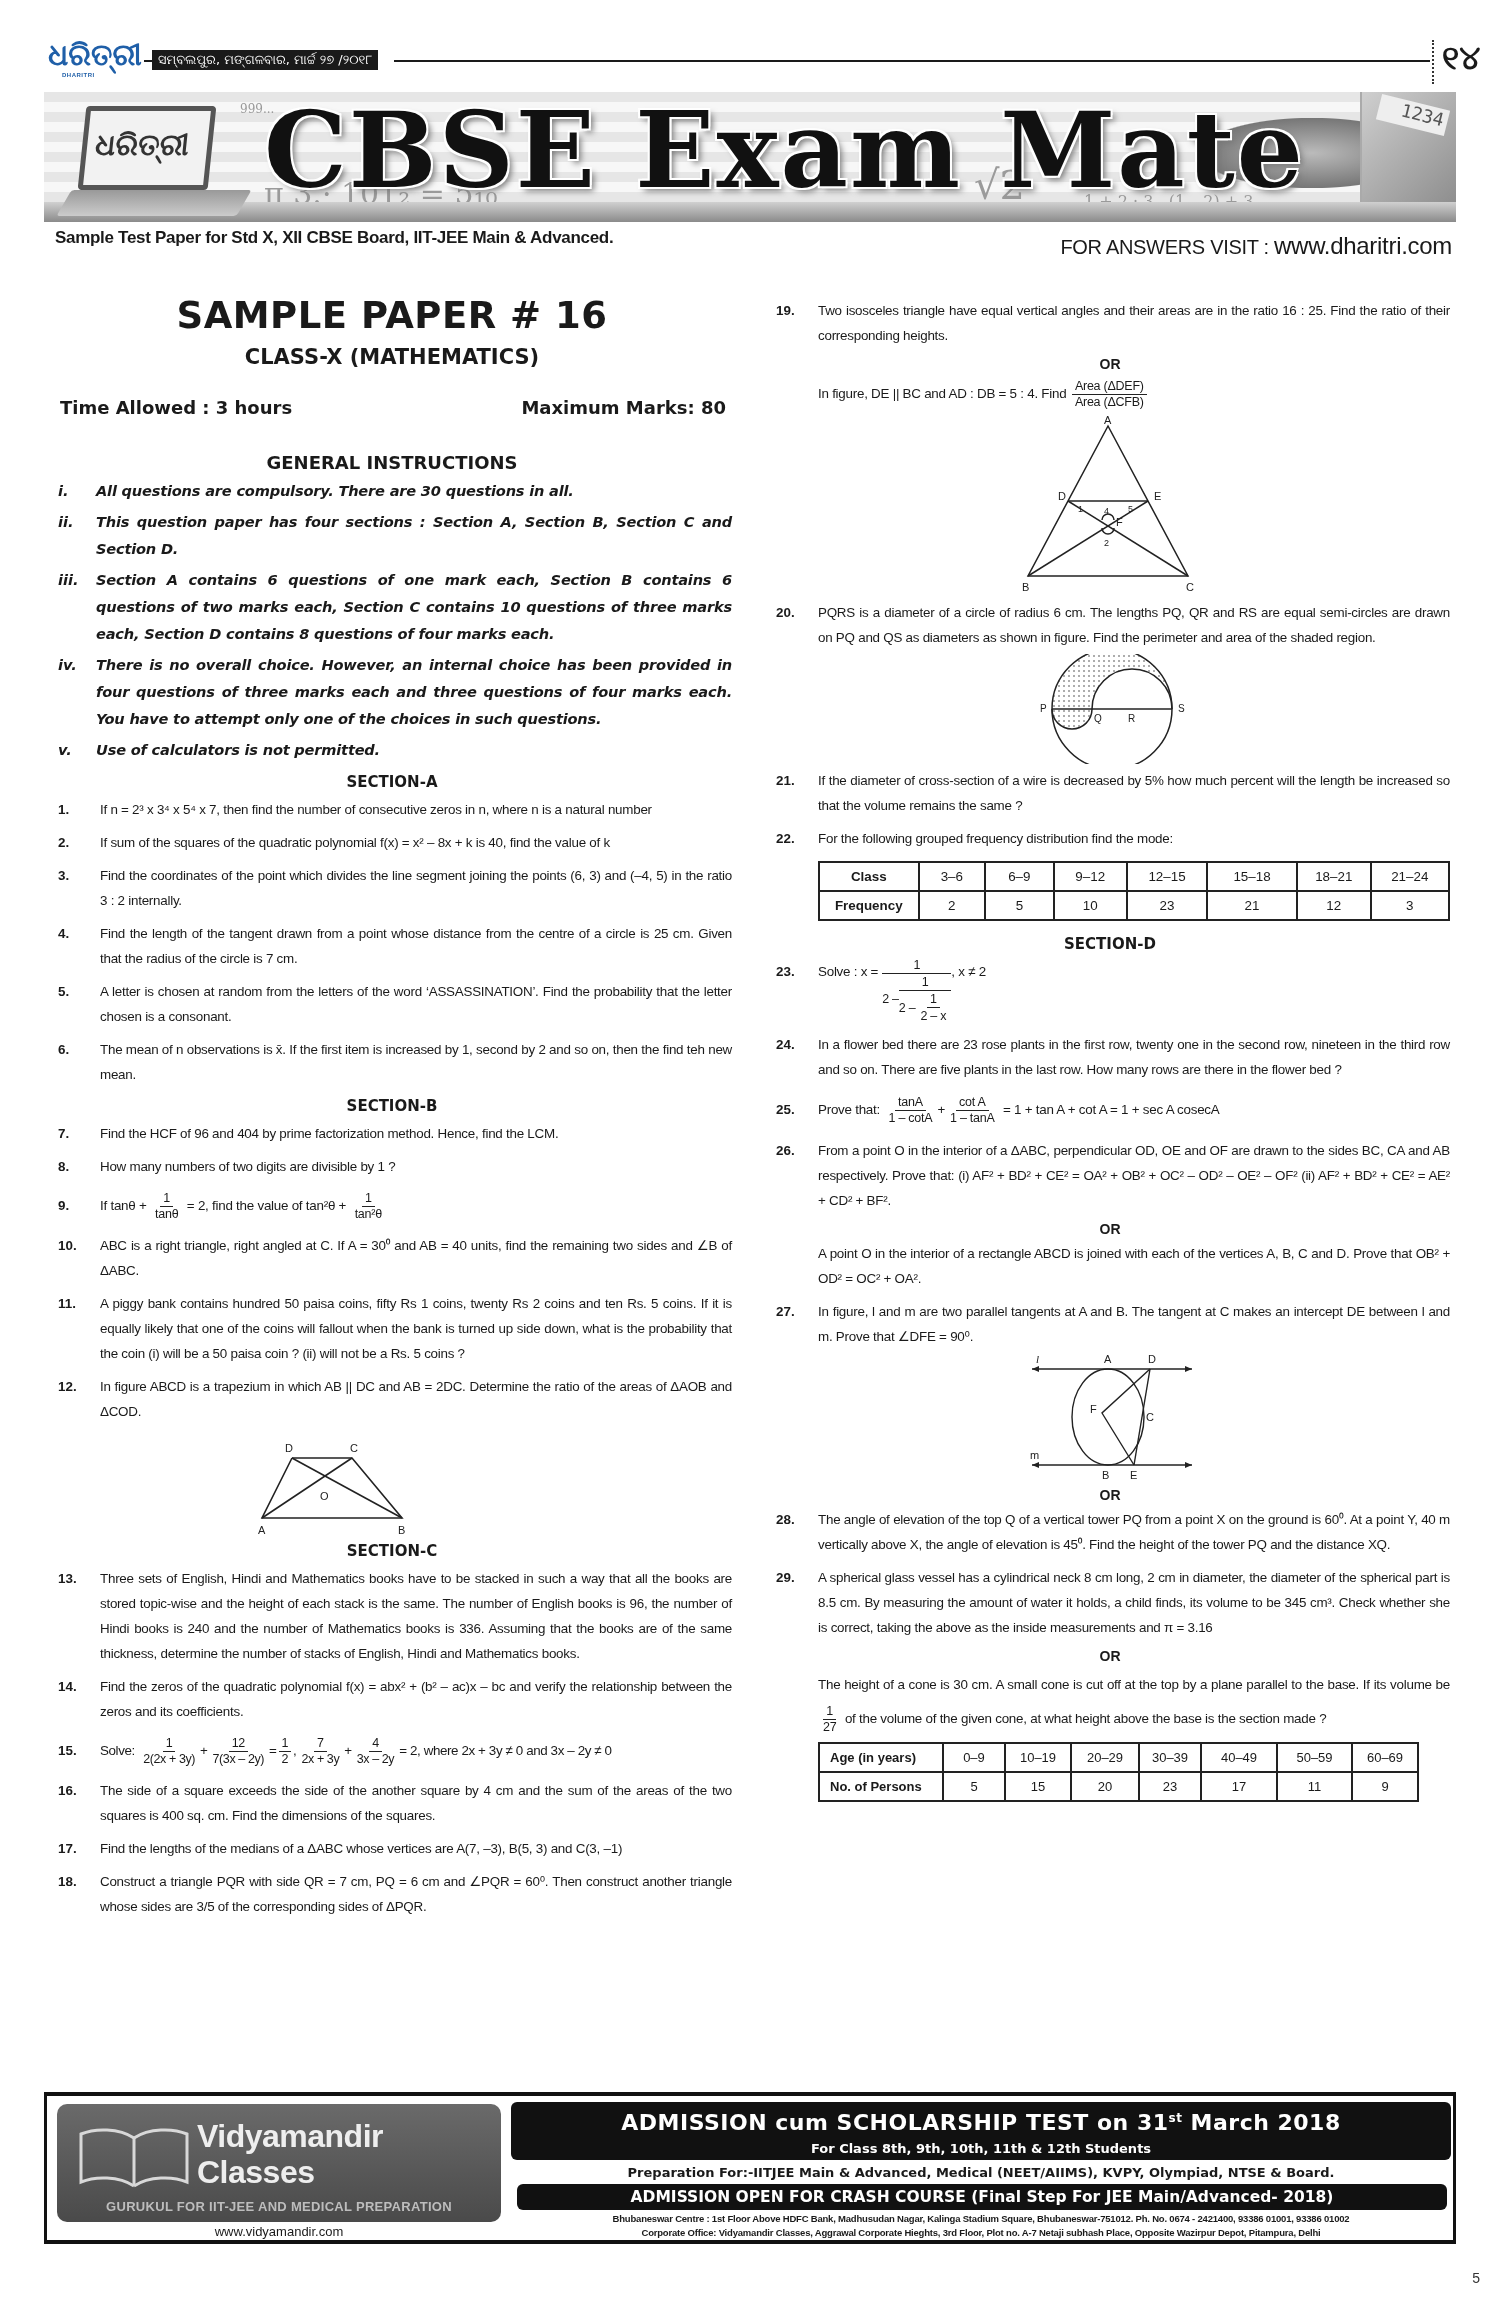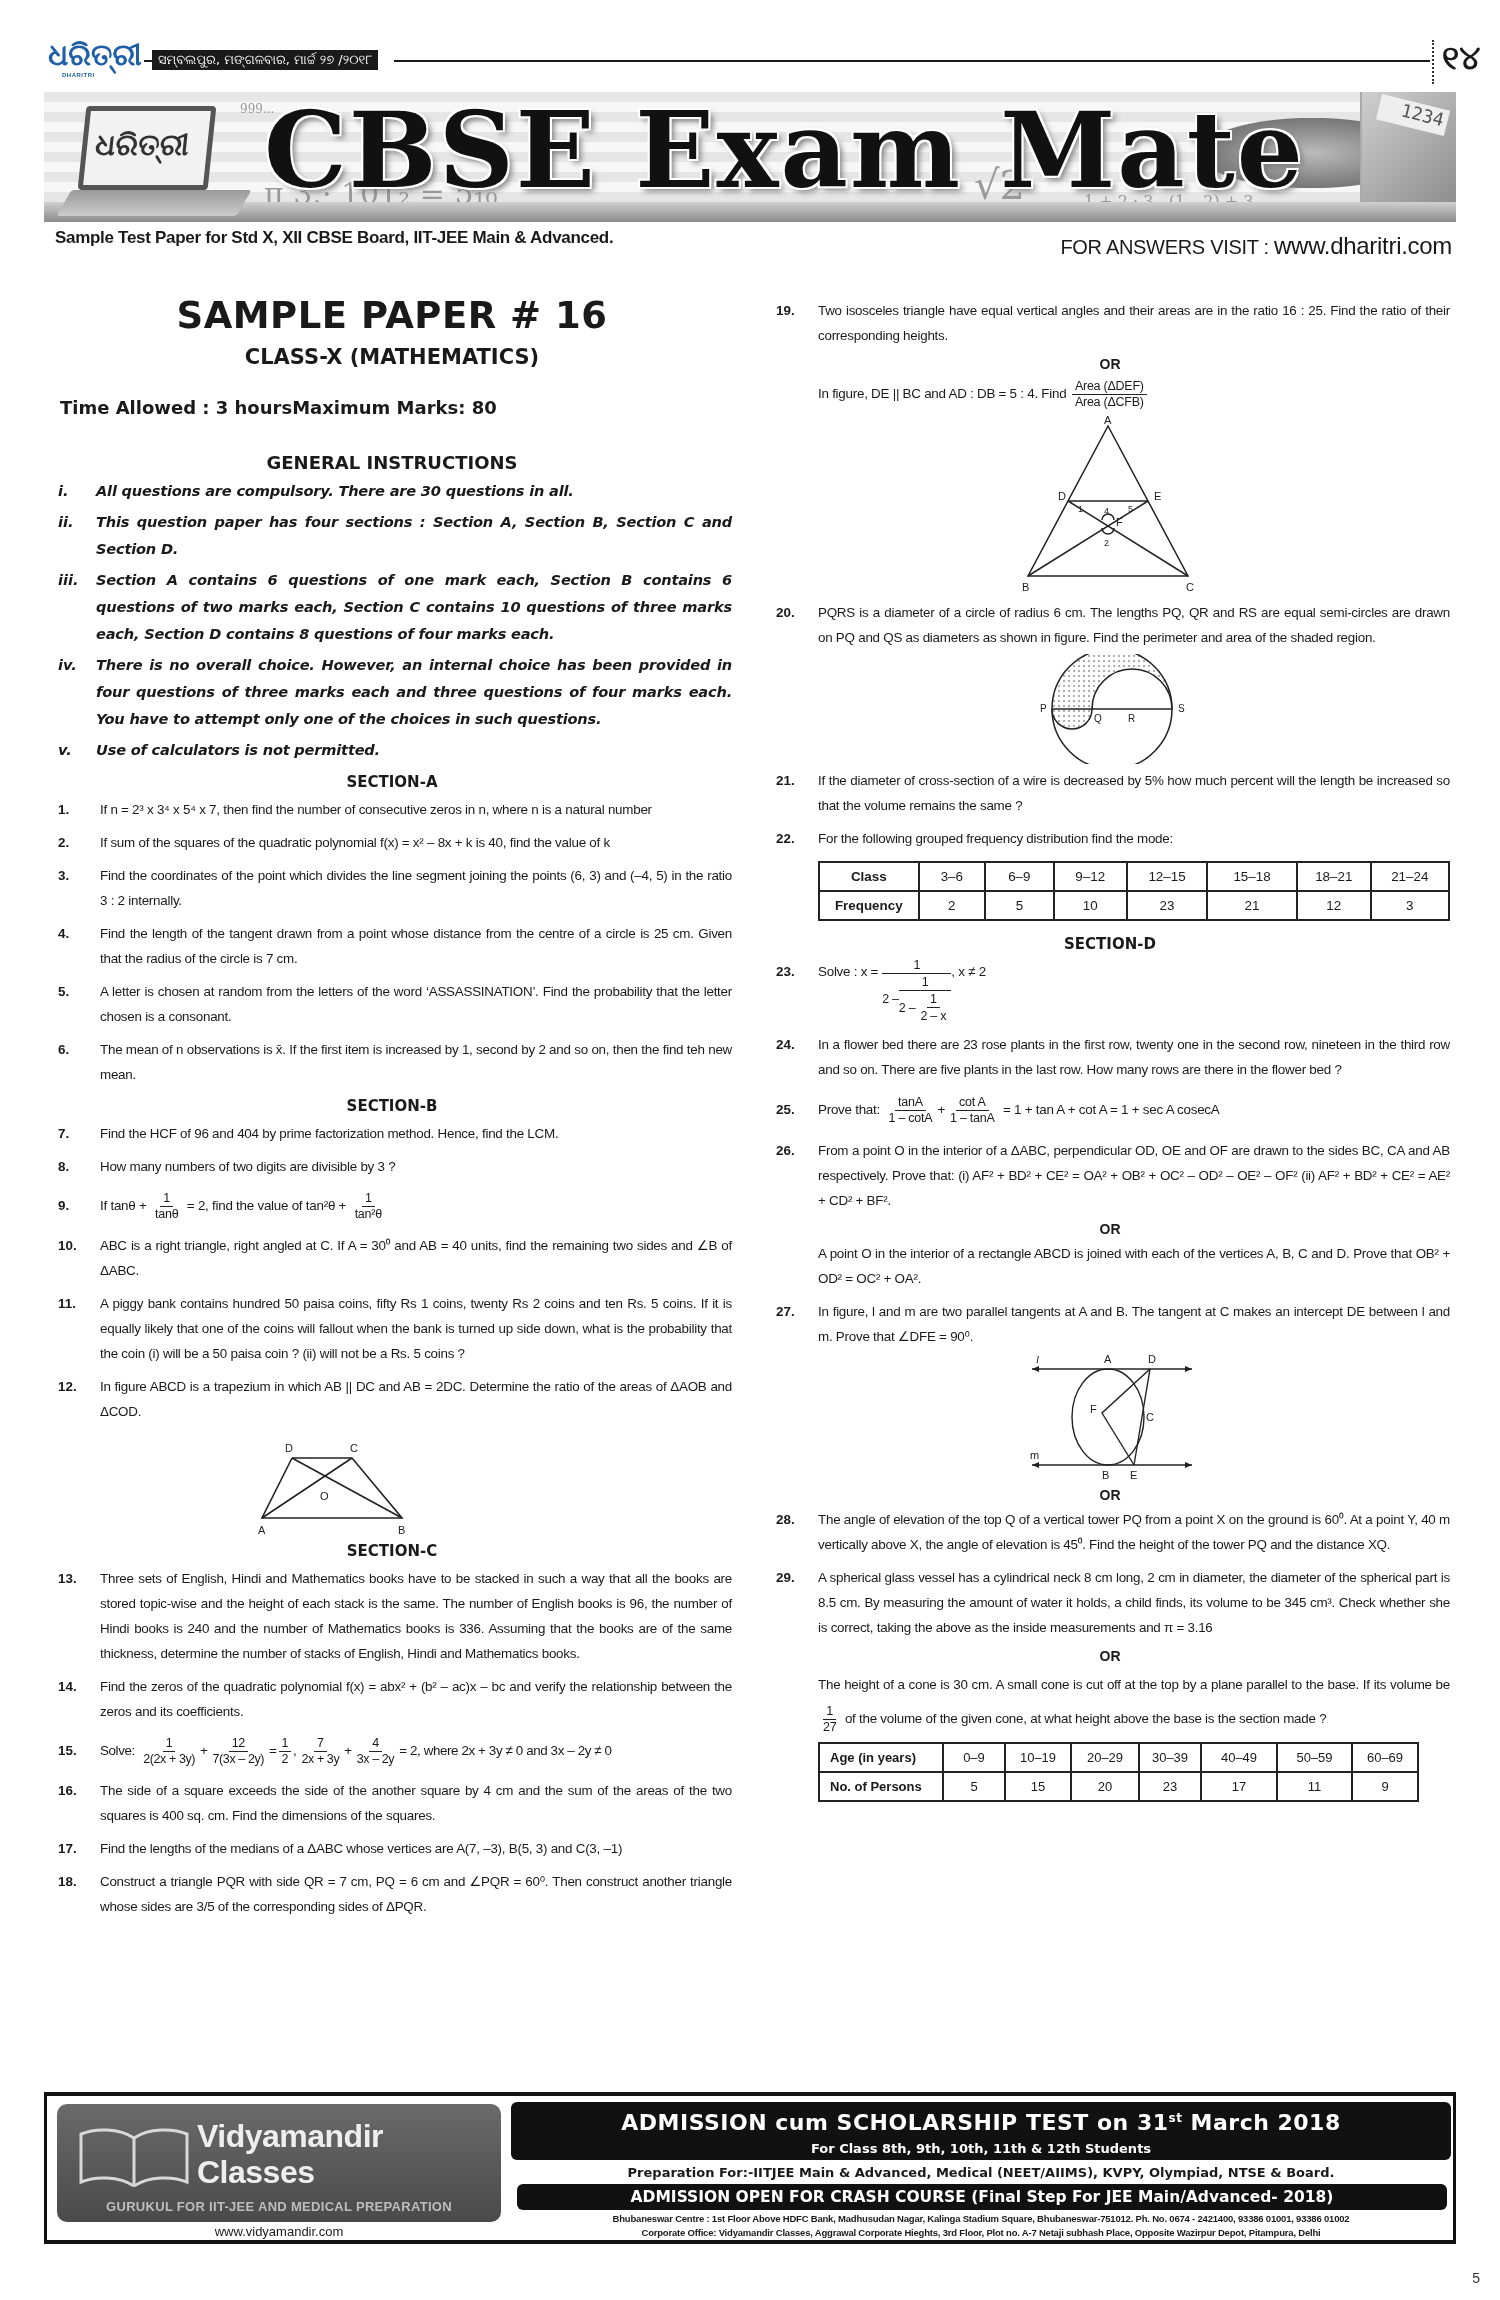--- a/index.html
+++ b/index.html
@@ -39,21 +39,21 @@
   .answers { position: absolute; right: 48px; top: 232px; font-size: 20px; color: #1a1a1a; letter-spacing: -0.3px; }
   .answers b { font-weight: normal; font-size: 24px; }
 
   
   .col { position: absolute; top: 290px; font-family: "Liberation Sans", sans-serif; }
   .col-left { left: 52px; width: 680px; }
   .col-right { left: 770px; width: 680px; }
 
   .paper-title { text-align: center; font-family: "DejaVu Sans", sans-serif; font-weight: bold; font-size: 37px; letter-spacing: .5px; margin-top: 4px; }
   .paper-class { text-align: center; font-family: "DejaVu Sans", sans-serif; font-weight: bold; font-size: 21px; margin-top: 8px; }
-  .meta-row { display: flex; justify-content: flex-start; font-family: "DejaVu Sans", sans-serif; font-weight: bold; font-size: 18px; margin-top: 28px; padding: 0 6px 0 8px; }
+  .meta-row { display: flex; justify-content: space-between; font-family: "DejaVu Sans", sans-serif; font-weight: bold; font-size: 18px; margin-top: 28px; padding: 0 6px 0 8px; }
   .gi-title { text-align: center; font-family: "DejaVu Sans", sans-serif; font-weight: bold; font-size: 18px; margin-top: 34px; }
   .inst { display: flex; font-family: "DejaVu Sans", sans-serif; font-style: italic; font-weight: bold; font-size: 14.6px; line-height: 27px; margin-top: 4px; }
   .inst .num { width: 44px; flex: none; padding-left: 6px; }
   .inst .txt { flex: 1; text-align: justify; letter-spacing: -0.2px; }
 
   .sec-title { text-align: center; font-family: "DejaVu Sans", sans-serif; font-weight: bold; font-size: 15px; margin: 10px 0 6px; }
   .q { display: flex; font-size: 13.4px; line-height: 25px; margin-bottom: 8px; }
   .q .num { width: 48px; flex: none; font-weight: bold; padding-left: 6px; }
   .q .txt { flex: 1; text-align: justify; letter-spacing: -0.25px; }
   .or { text-align: center; font-weight: bold; font-size: 14px; margin: 2px 0 4px; }
@@ -177,21 +177,21 @@
       <span class="txt"><span>The mean of n observations is </span><span>x̄</span><span>. If the first item is increased by 1, second by 2 and so on, then the find teh new mean.</span></span>
     </div>
 
   <div class="sec-title">SECTION-B</div>
   <div class="q">
       <span class="num">7.</span>
       <span class="txt">Find the HCF of 96 and 404 by prime factorization method. Hence, find the LCM.</span>
     </div>
   <div class="q">
       <span class="num">8.</span>
-      <span class="txt">How many numbers of two digits are divisible by 3 ?</span>
+      <span class="txt">How many numbers of two digits are divisible by 1 ?</span>
     </div>
   <div class="q" style="line-height:38px;">
       <span class="num">9.</span>
       <span class="txt">
       <span>If</span>
       <span>tanθ +</span>
       <span class="frac">
           <span class="n">1</span>
           <span class="d">tanθ</span>
         </span>

